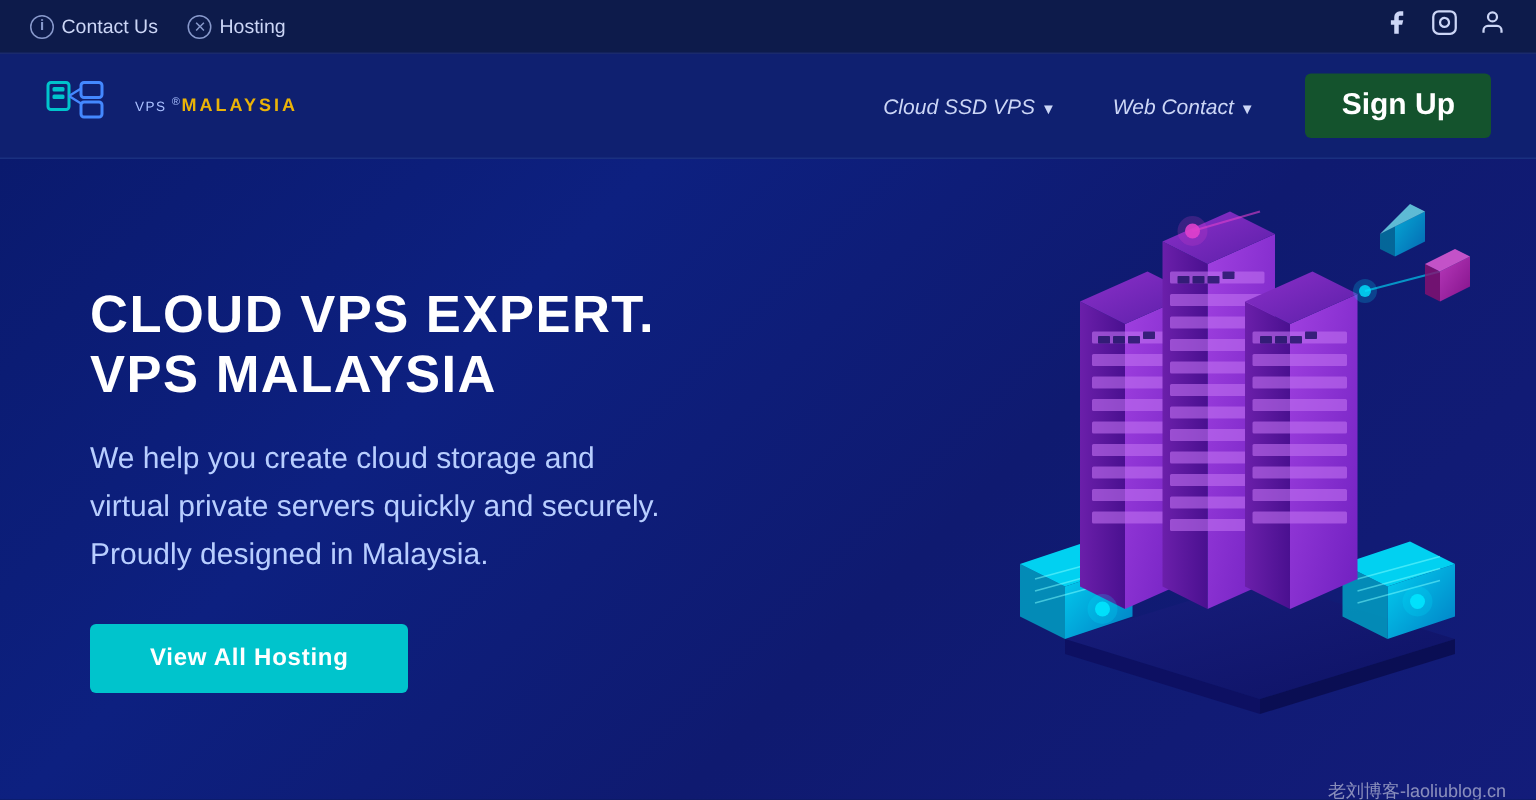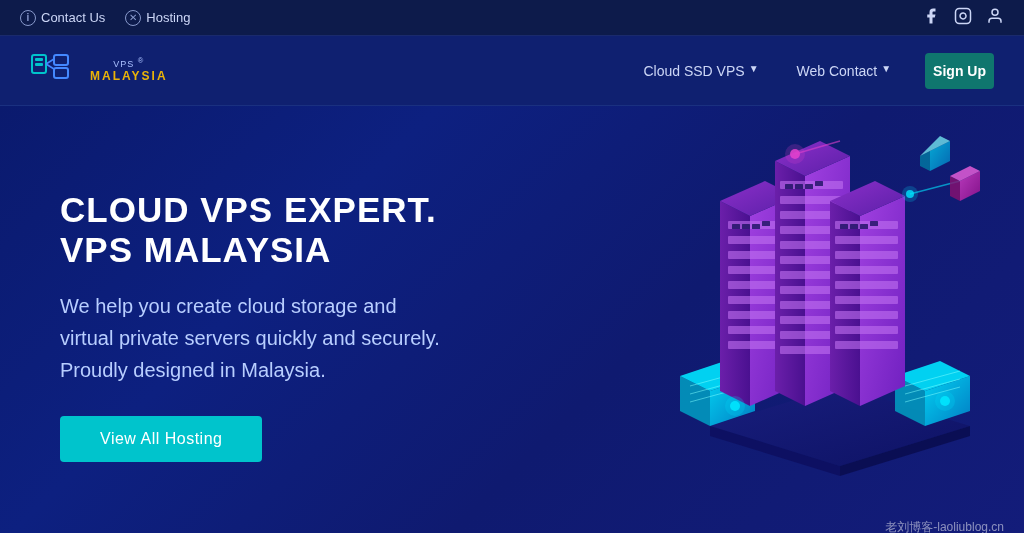--- a/index.html
+++ b/index.html
@@ -54,23 +54,22 @@
       display: flex;
       align-items: center;
       gap: 10px;
     }
     .logo-icon {
       width: 50px;
       height: 40px;
     }
     .logo-text {
       display: flex;
-      flex-direction: column;
+      flex-direction: row;
       line-height: 1.1;
-      align-items: center;
     }
     .logo-text .vps-reg {
       font-size: 9px;
       color: #aac0ff;
       letter-spacing: 1px;
     }
     .logo-text .vps-main {
       font-size: 12px;
       font-weight: 700;
       color: #eab308;
@@ -81,31 +80,32 @@
       align-items: center;
       gap: 10px;
     }
     .nav-item {
       color: #ccd6f6;
       font-size: 14px;
       padding: 8px 14px;
       cursor: pointer;
       white-space: nowrap;
       display: flex;
-      align-items: flex-start;
+      align-items: flex-end;
       gap: 4px;
+      font-style: italic;
     }
     .nav-chevron { font-size: 10px; }
     .signup-btn {
-      background: #0f766e;
+      background: #14532d;
       color: #fff;
       border: none;
-      padding: 10px 8px;
+      padding: 10px 24px;
       border-radius: 4px;
-      font-size: 14px;
+      font-size: 20px;
       font-weight: 600;
       cursor: pointer;
       margin-left: 10px;
     }
 
     
     .hero {
       background: linear-gradient(135deg, #0a1a6e 0%, #0d2080 30%, #0f1a70 60%, #131c7a 100%);
       min-height: 427px;
       display: flex;
@@ -134,21 +134,21 @@
       margin-bottom: 30px;
       max-width: 380px;
     }
     .view-hosting-btn {
       background: #00c4cc;
       color: #fff;
       border: none;
       padding: 14px 40px;
       border-radius: 4px;
       font-size: 16px;
-      font-weight: 400;
+      font-weight: 700;
       cursor: pointer;
       letter-spacing: 0.5px;
     }
 
     
     .hero-illustration {
       flex: 1;
       display: flex;
       justify-content: center;
       align-items: flex-end;

